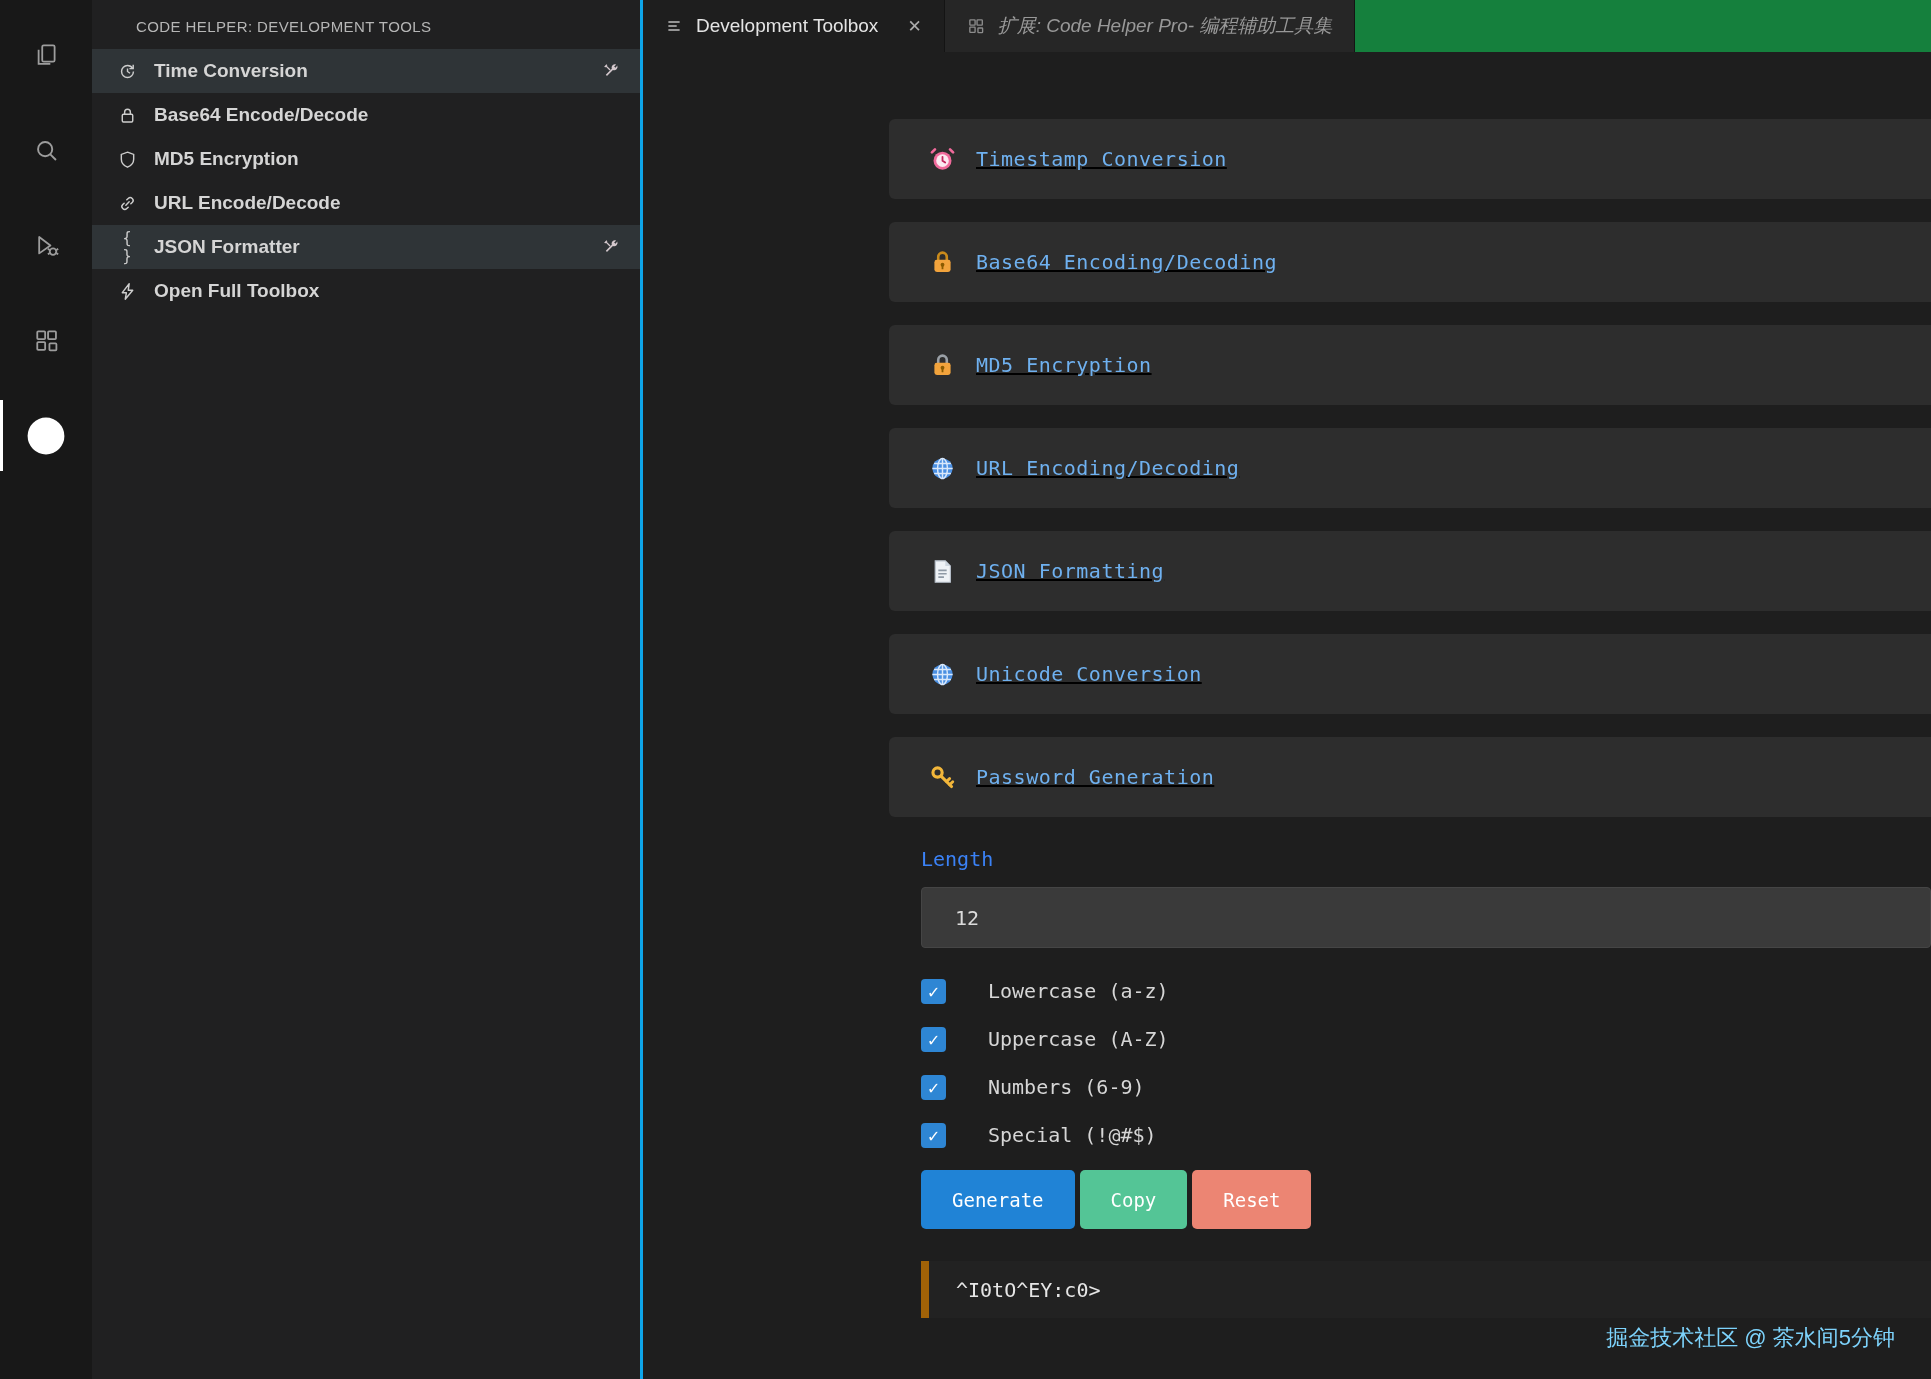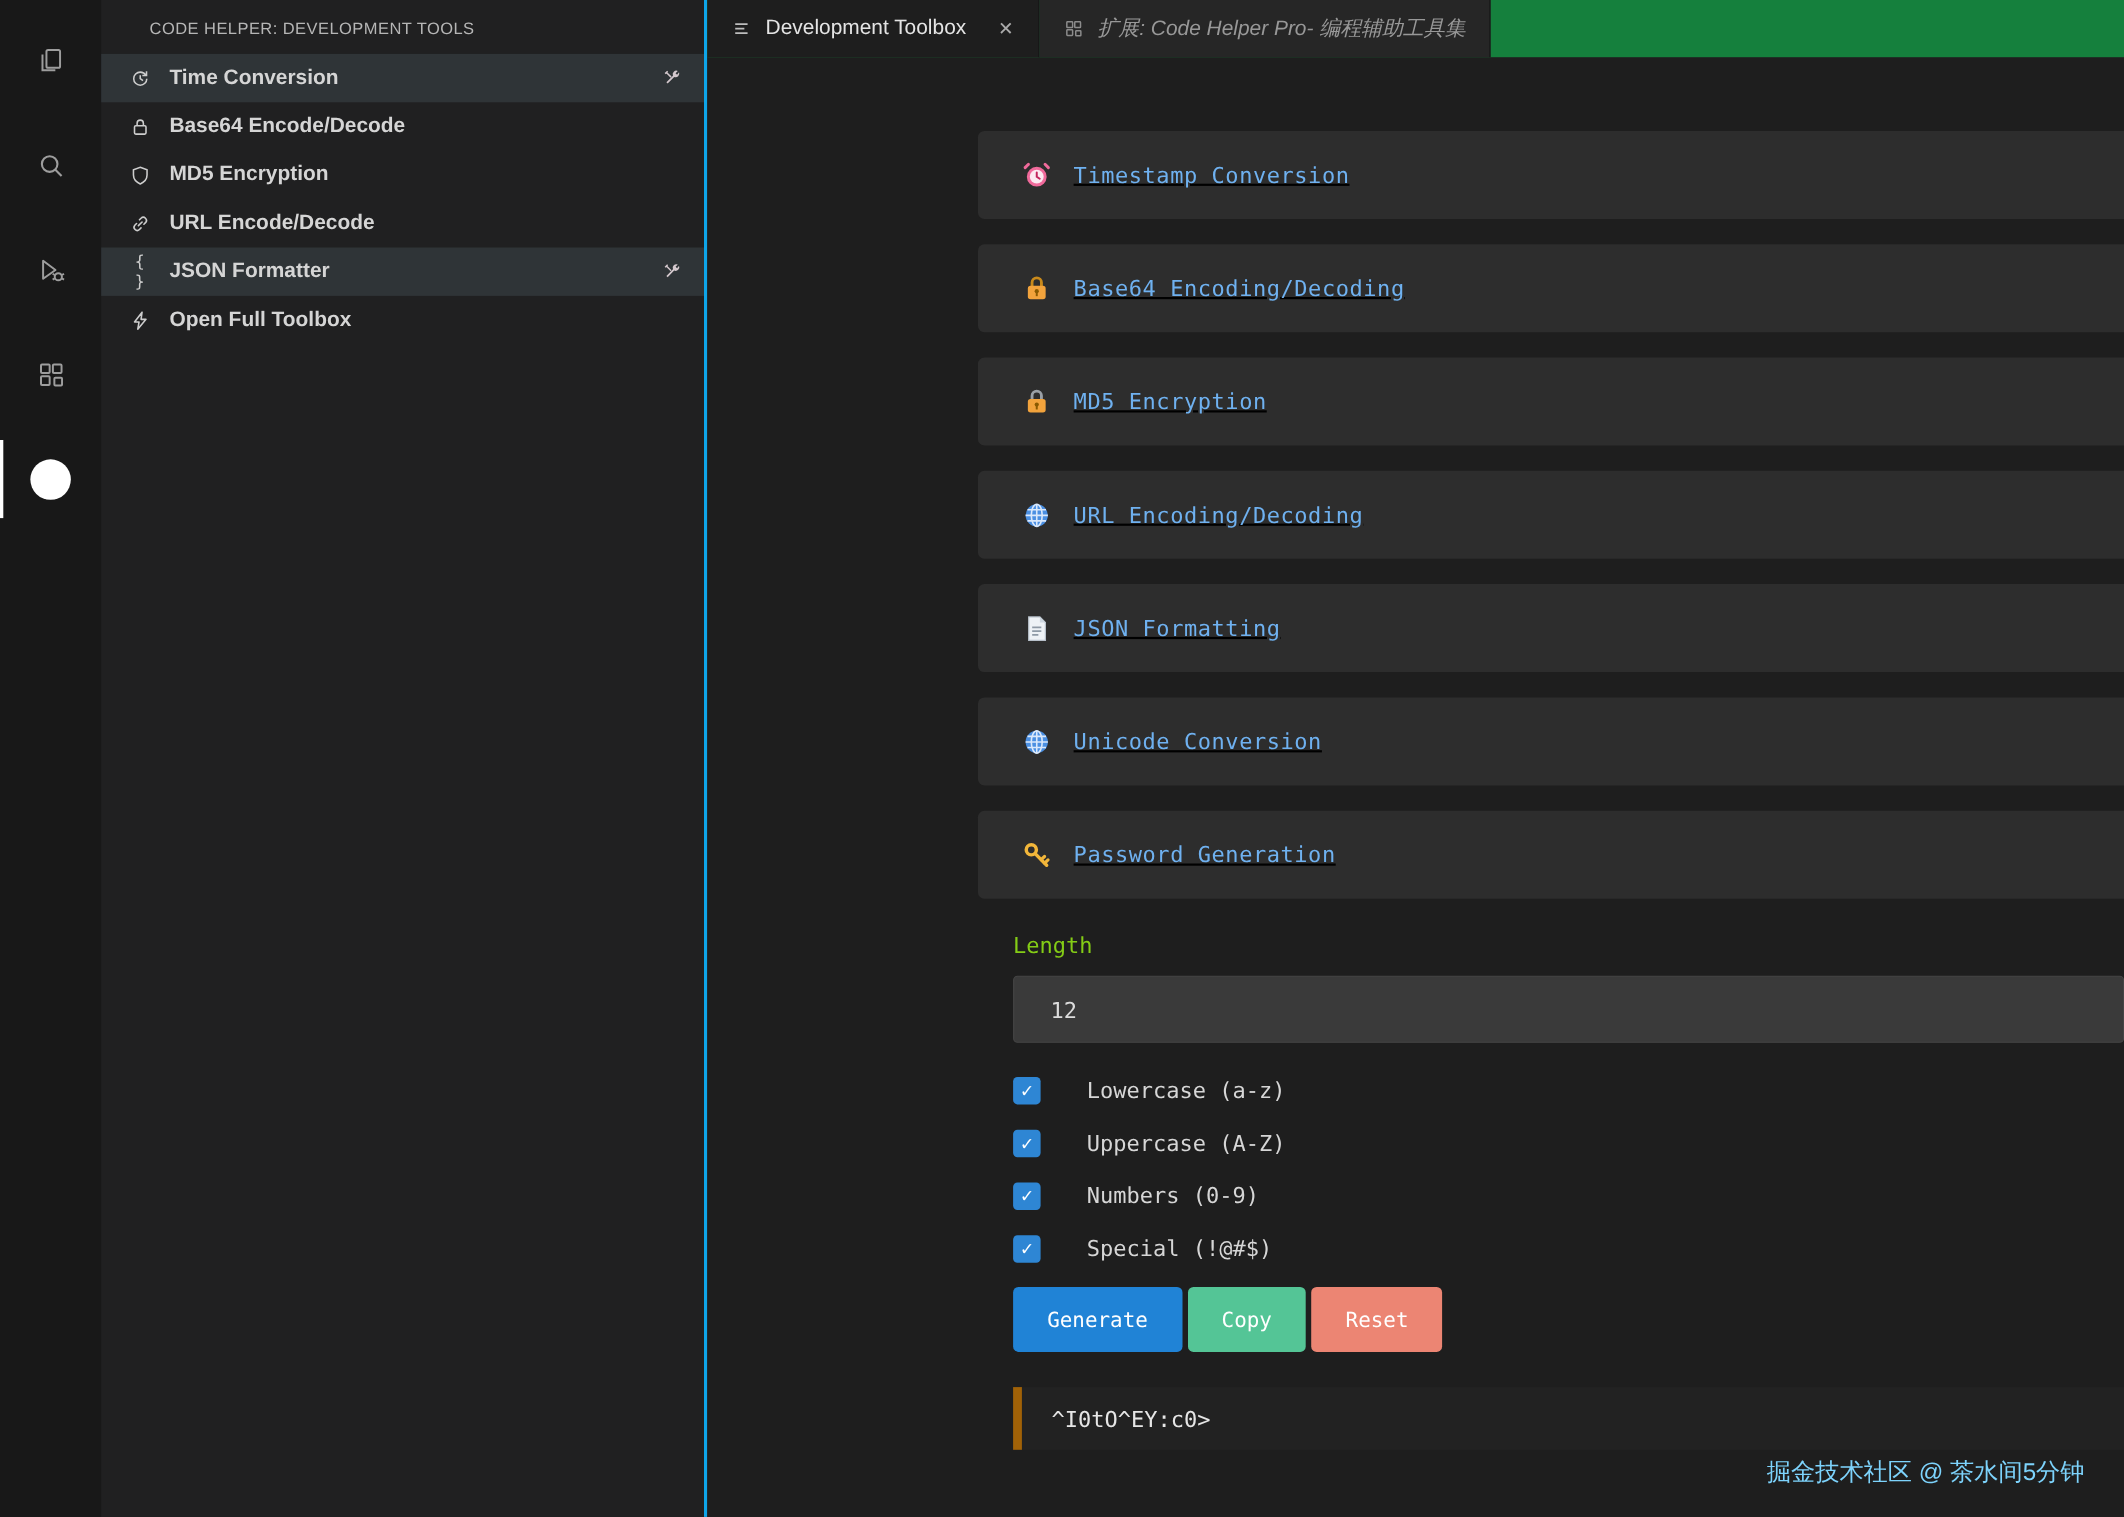--- a/index.html
+++ b/index.html
@@ -44,21 +44,21 @@
 
   
   .webview { flex:1; padding:67px 0 0 246px; font-family:"DejaVu Sans Mono", monospace;
              overflow:hidden; }
   .panel { height:80px; background:#2d2d2d; border-radius:6px 0 0 6px; margin-bottom:23px;
            display:flex; align-items:center; padding-left:40px; gap:20px; cursor:pointer;text-decoration:underline; }
   .panel-title { color:#6fb1f0; font-size:20px; letter-spacing:.5px; }
   .picon { width:27px; height:27px; flex:none; }
 
   .pw { margin-left:32px; margin-top:30px; }
-  .pw-label { color:#84cc16; font-size:20px; }
+  .pw-label { color:#3b82f6; font-size:20px; }
   .pw-input { display:block; width:100%; box-sizing:border-box; margin-top:16px; height:61px;
               background:#3a3a3a; border:1px solid #454545; border-radius:4px; color:#dcdcdc;
               font:20px "DejaVu Sans Mono", monospace; padding:0 0 0 33px; outline:none; }
   .opts { margin-top:30px; }
   .opt { display:flex; align-items:center; height:26px; margin-bottom:22px; cursor:pointer; }
   .cb { width:25px; height:25px; border-radius:4px; background:#2e86d4; position:relative; flex:none; }
   .cb::after { content:"✓"; position:absolute; inset:0; display:flex; align-items:center;
                justify-content:center; color:#fff; font-size:18px; font-weight:bold; }
   .opt-label { margin-left:42px; color:#d6d6d6; font-size:20px; }
   .btns { display:flex; gap:5px; margin-top:22px; }
@@ -297,21 +297,21 @@
           <div class="opt">
             <span class="cb"></span>
             <span class="opt-label">Lowercase (a-z)</span>
           </div>
           <div class="opt">
             <span class="cb"></span>
             <span class="opt-label">Uppercase (A-Z)</span>
           </div>
           <div class="opt">
             <span class="cb"></span>
-            <span class="opt-label">Numbers (0-9)</span>
+            <span class="opt-label">Numbers (6-9)</span>
           </div>
           <div class="opt">
             <span class="cb"></span>
             <span class="opt-label">Special (!@#$)</span>
           </div>
         </div>
 
         <div class="btns">
           <button class="btn generate">Generate</button>
           <button class="btn copy">Copy</button>

